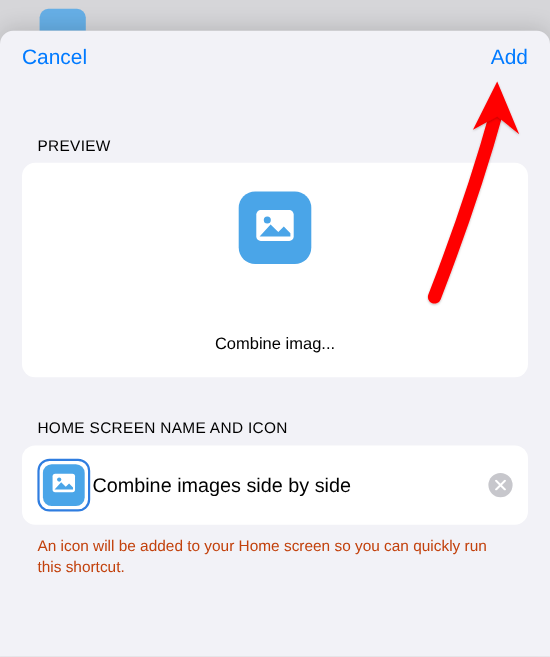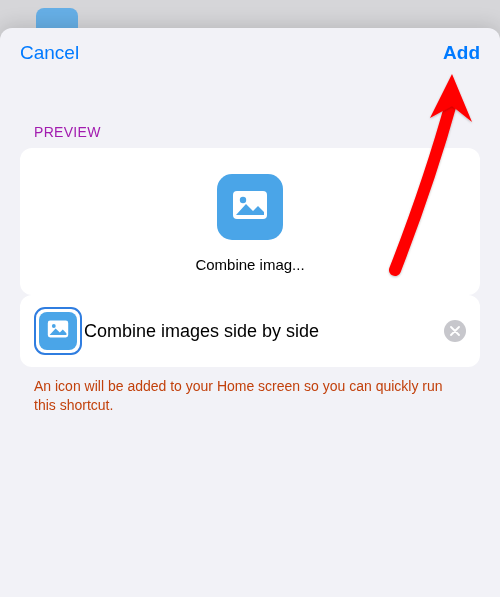--- a/index.html
+++ b/index.html
@@ -33,36 +33,37 @@
     padding: 14px 20px 12px 20px;
   }
   .nav-btn {
     font-size: 19px;
     color: #007aff;
     background: none;
     border: none;
     cursor: pointer;
     font-family: inherit;
   }
-  .nav-btn.bold { font-weight: 700; text-align: center; }
+  .nav-btn.bold { font-weight: 400; text-align: center; }
   .content { padding: 0 20px; }
   .section-header {
     font-size: 14px;
-    color: #a21caf;
+    color: #000000;
     letter-spacing: 0.3px;
     margin: 48px 0 8px 14px;
   }
   .section-header.small { margin-top: 38px; }
   .preview-card {
     background: #ffffff;
     border-radius: 12px;
     padding: 26px 0 22px 0;
     display: flex;
     flex-direction: column;
     align-items: center;
+    gap: 48px;
   }
   .app-icon {
     width: 66px; height: 66px;
     background: #4aa5e8;
     border-radius: 15px;
     display: flex;
     align-items: center;
     justify-content: center;
   }
   .app-icon svg { width: 40px; height: 40px; }
@@ -150,20 +151,21 @@
           <svg viewBox="0 0 40 40" fill="none">
             <rect x="3" y="6" width="34" height="28" rx="4" fill="#ffffff"></rect>
             <circle cx="13" cy="15" r="3.2" fill="#4aa5e8"></circle>
             <path d="M6 30 L16 19 L23 26 L28 21 L34 27 V30 Z" fill="#4aa5e8"></path>
           </svg>
         </span>
       </div>
       <div class="preview-label">Combine imag...</div>
     </div>
 
+    <div class="section-header small">HOME SCREEN NAME AND ICON</div>
     <div class="name-card">
       <div class="icon-picker">
         <div class="icon-picker-inner">
           <span>
             <svg viewBox="0 0 40 40" fill="none">
               <rect x="3" y="6" width="34" height="28" rx="4" fill="#ffffff"></rect>
               <circle cx="13" cy="15" r="3.2" fill="#4aa5e8"></circle>
               <path d="M6 30 L16 19 L23 26 L28 21 L34 27 V30 Z" fill="#4aa5e8"></path>
             </svg>
           </span>

